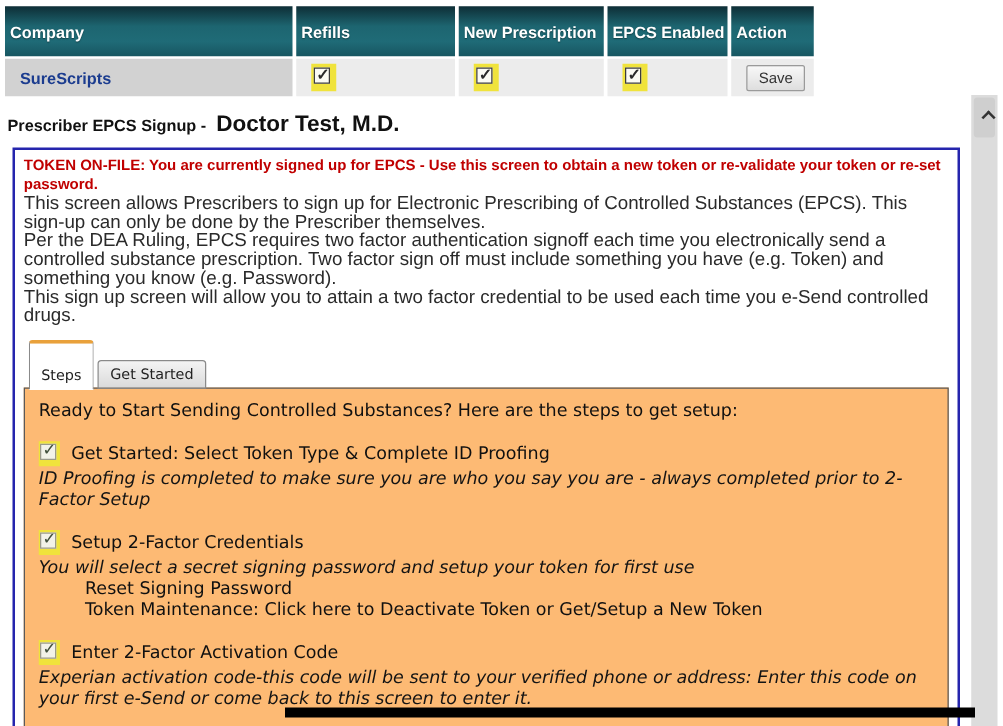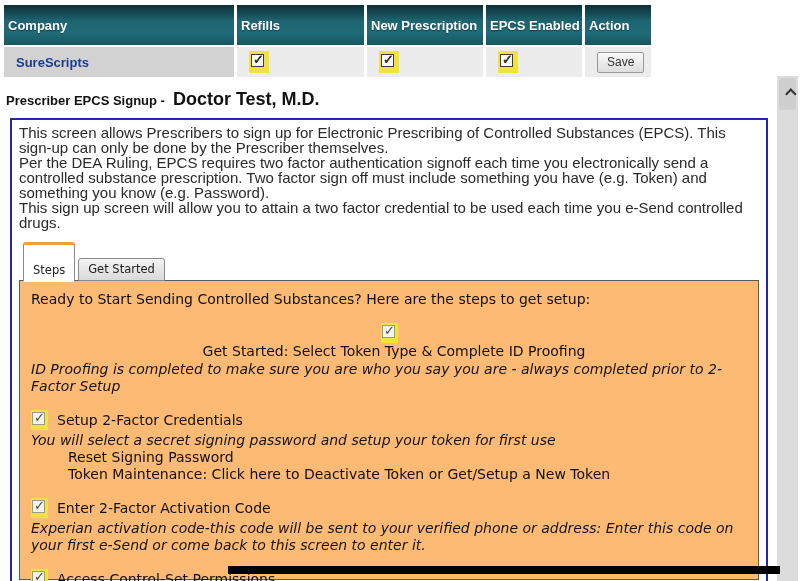--- a/index.html
+++ b/index.html
@@ -69,21 +69,21 @@
   .tab + .tab { margin-left: 3px; }
 
   
   .steps-box {
     position: relative; margin-top: -1px; border: 1px solid #5a5a5a; background: #fdba74;
     height: 300px; padding: 9px 10px 0 11px;
     font-family: "DejaVu Sans", sans-serif; font-size: 14px; color: #101010;
   }
   .intro { line-height: 18px; margin-bottom: 15px; }
   .step-row { display: flex; align-items: center; margin-top: 15px; }
-  .step-row.first { margin-top: 0; flex-direction: column; }
+  .step-row.first { margin-top: 0; }
   .step-label { margin-left: 9px; }
   
   .hl-check { position: relative; width: 17px; height: 20px; background: #f0e33c; flex: 0 0 auto; cursor: pointer; }
   .hl-check .cb2 {
     position: absolute; left: 1px; top: 2px; width: 13px; height: 13px;
     background: #f2f2e8; border: 1px solid #9a9a8a;
   }
   .hl-check .cb2::after {
     content: "✓"; position: absolute; left: 1px; top: -3px;
     font-size: 13px; font-weight: bold; color: #41503c;
@@ -141,20 +141,21 @@
         <button class="save-btn">Save</button>
       </div>
     </div>
   </div>
 
   <div class="page-title">
     <span class="prefix">Prescriber EPCS Signup -</span><span class="name">Doctor Test, M.D.</span>
   </div>
 
   <div class="panel">
+    <div class="warning">TOKEN ON-FILE: You are currently signed up for EPCS - Use this screen to obtain a new token or re-validate your token or re-set password.</div>
     <div class="para">This screen allows Prescribers to sign up for Electronic Prescribing of Controlled Substances (EPCS). This sign-up can only be done by the Prescriber themselves.</div>
     <div class="para mt">Per the DEA Ruling, EPCS requires two factor authentication signoff each time you electronically send a controlled substance prescription. Two factor sign off must include something you have (e.g. Token) and something you know (e.g. Password).</div>
     <div class="para mt">This sign up screen will allow you to attain a two factor credential to be used each time you e-Send controlled drugs.</div>
 
     <div class="tabs">
       <div class="tab active">Steps</div>
       <div class="tab">Get Started</div>
     </div>
 
     <div class="steps-box">

